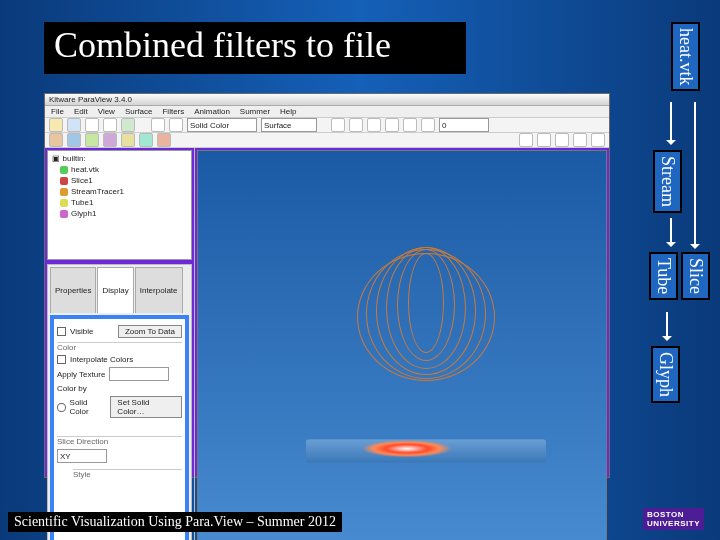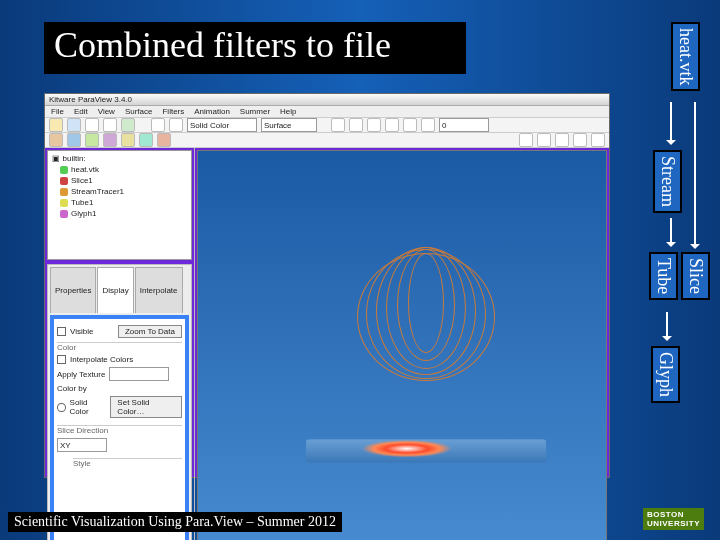--- a/index.html
+++ b/index.html
@@ -52,21 +52,21 @@
            border-radius:4px; transform-origin:center; 
            transform:translate(-50%,-50%) rotateX(58deg); }
   .wire { position:absolute; left:56%; top:40%; transform:translate(-50%,-50%);
           width:150px; height:150px; }
   .wire span { position:absolute; border:1px solid #c97a3a; border-radius:50%;
                left:50%; transform:translateX(-50%); }
   .axes { position:absolute; left:8px; bottom:8px; width:26px; height:26px; }
   .axes .ax { position:absolute; left:0; bottom:0; width:14px; height:2px; }
   .footer { position:absolute; left:8px; bottom:8px; background:#000; color:#fff;
             font-size:14px; padding:2px 6px; }
-  .bu { position:absolute; right:16px; bottom:10px; background:#4d7c0f; color:#fff;
+  .bu { position:absolute; right:16px; bottom:10px; background:#4c1d95; color:#fff;
         font-size:8px; font-family:Arial,sans-serif; font-weight:bold;
         padding:2px 4px; letter-spacing:0.5px; }
 </style>
 </head>
 <body>
 
 <div class="title-box">Combined filters to file</div>
 
 <div class="flow-label" style="top:22px; right:20px;">heat.vtk</div>
 <div class="arrow" style="top:102px; right:48px; height:40px;"></div>
@@ -180,21 +180,21 @@
             <span class="combo" style="width:60px"></span>
             </div>
           <div class="line">
               <span>Color by</span>
             </div>
           <div class="line">
               <span class="radio"></span>
             <span>Solid Color</span>
             <span class="btn">Set Solid Color…</span>
             </div>
-          <div style="border-top:1px solid #ccc;margin:7px 0 2px 0;color:#666">Slice Direction</div>
+          <div style="border-top:1px solid #ccc;margin:18px 0 2px 0;color:#666">Slice Direction</div>
           <div class="line">
               <span class="combo" style="width:50px">XY</span>
             </div>
           <div style="border-top:1px solid #ccc;margin:6px 0 2px 16px;color:#666">Style</div>
         </div>
       </div>
     </div>
 
     <div class="view">
       <div class="slice"></div>

